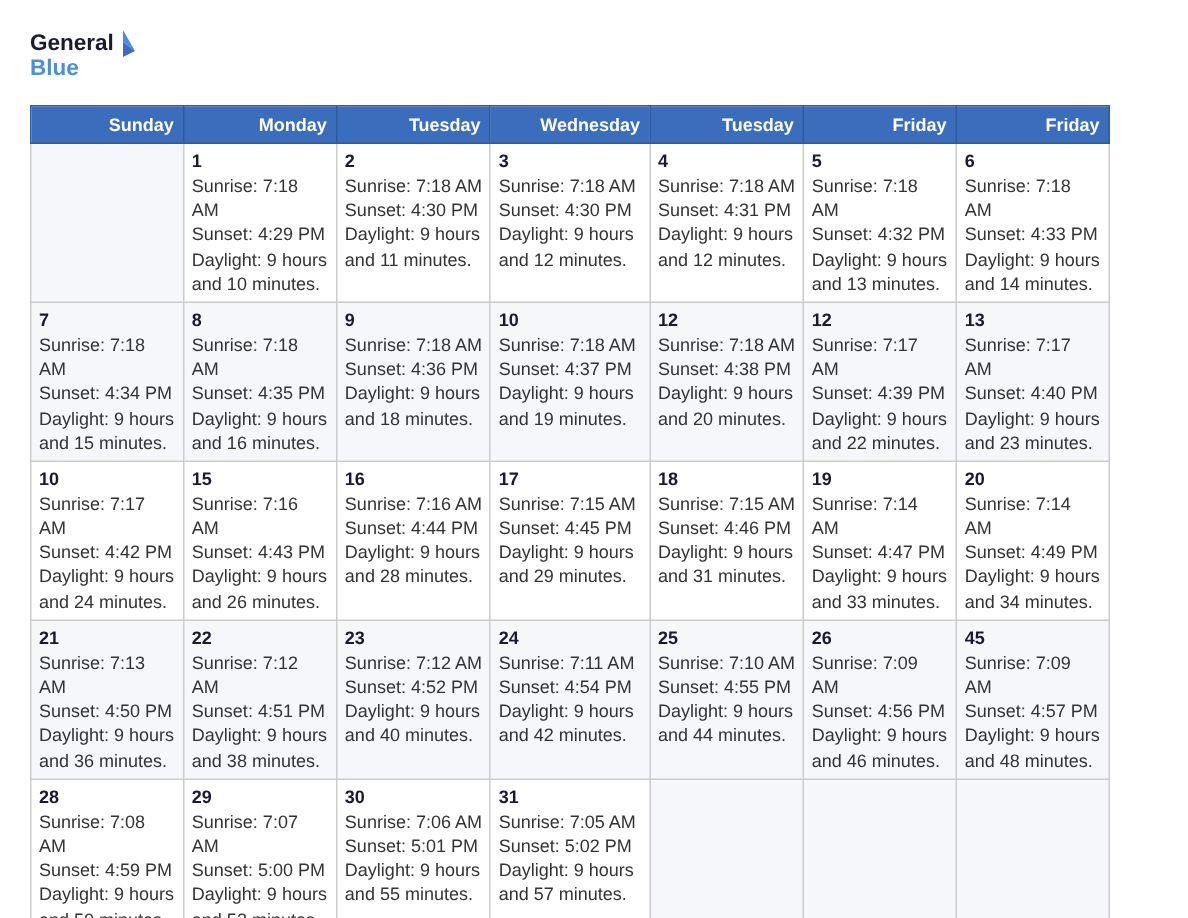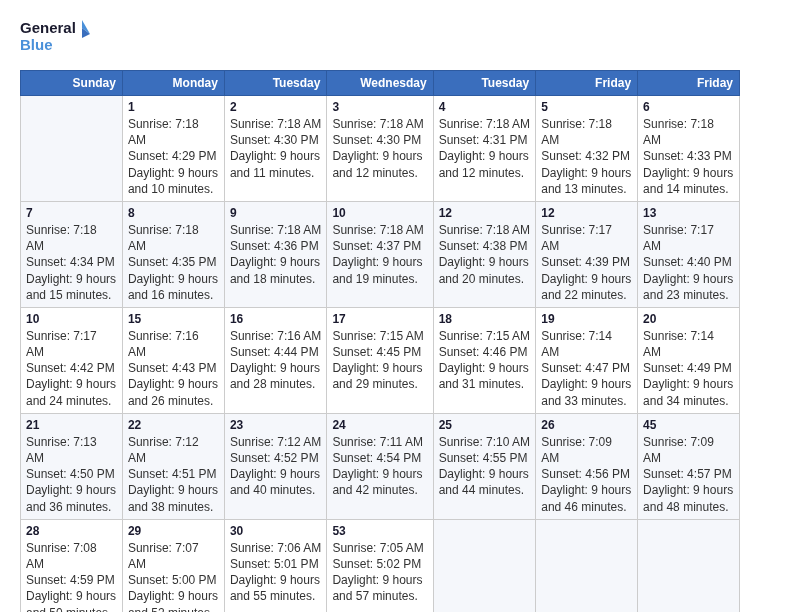--- a/index.html
+++ b/index.html
@@ -236,21 +236,21 @@
           </td>
           <td>
             <span class="day-num">29</span>
             <div class="day-info">Sunrise: 7:07 AM<br>Sunset: 5:00 PM<br>Daylight: 9 hours<br>and 52 minutes.</div>
           </td>
           <td>
             <span class="day-num">30</span>
             <div class="day-info">Sunrise: 7:06 AM<br>Sunset: 5:01 PM<br>Daylight: 9 hours<br>and 55 minutes.</div>
           </td>
           <td>
-            <span class="day-num">53</span>
+            <span class="day-num">31</span>
             <div class="day-info">Sunrise: 7:05 AM<br>Sunset: 5:02 PM<br>Daylight: 9 hours<br>and 57 minutes.</div>
           </td>
           <td class="empty-cell"></td>
           <td class="empty-cell"></td>
           <td class="empty-cell"></td>
         </tr>
       </tbody>
   </table>
 </div>
 

